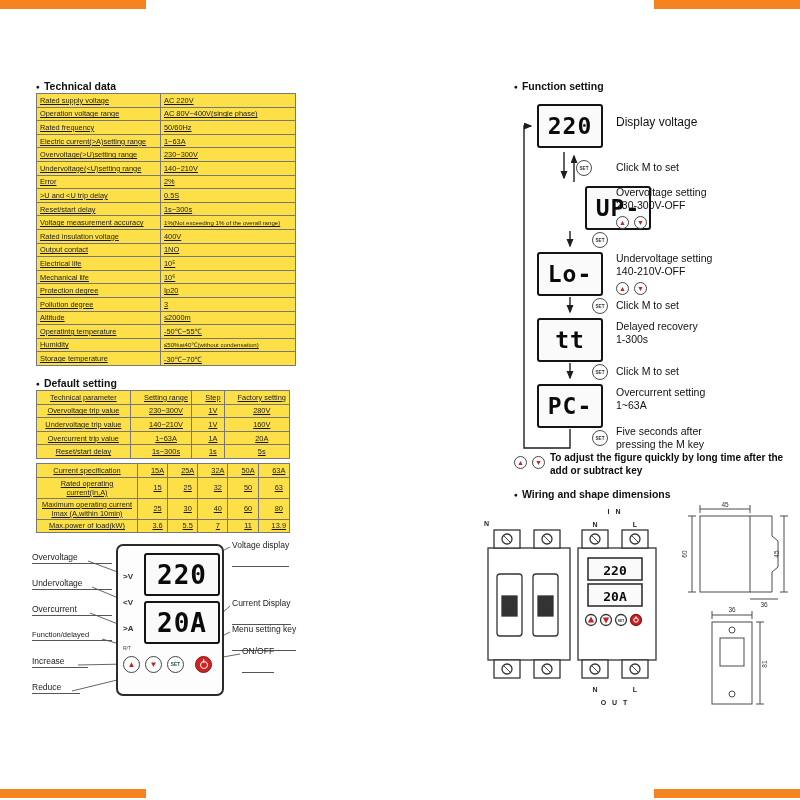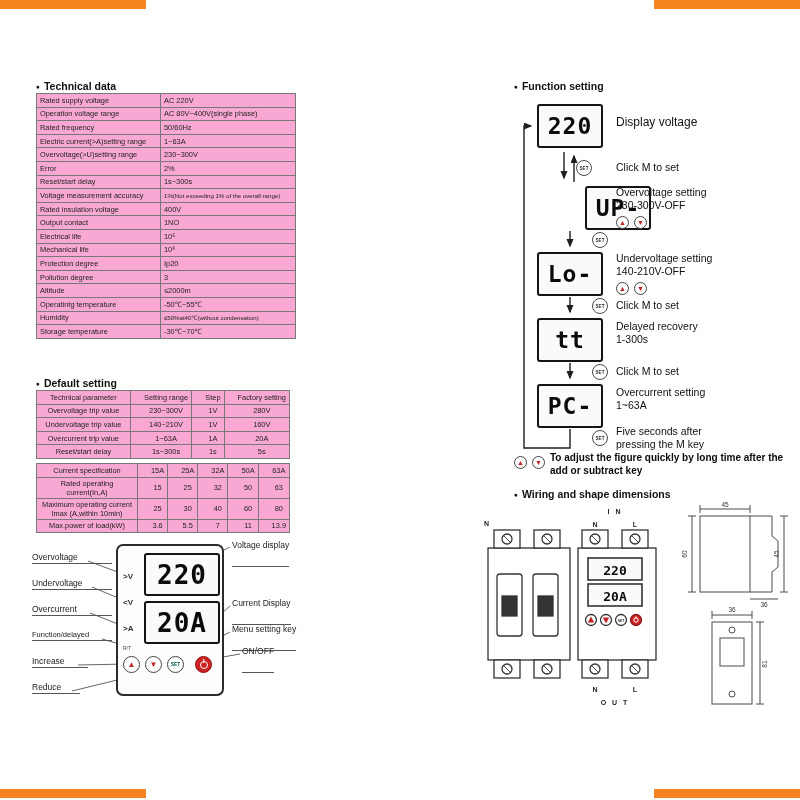--- a/index.html
+++ b/index.html
@@ -7,21 +7,21 @@
   body { background:#ffffff; font-family:"Liberation Sans",sans-serif; color:#1a1a1a; position:relative; overflow:hidden; }
   .page { position:absolute; inset:0; background:#fff; }
   .abs { position:absolute; }
   .corner { position:absolute; height:9px; width:146px; background:#F5831F; }
   .corner.tl { left:0; top:0; } .corner.tr { right:0; top:0; }
   .corner.bl { left:0; top:789px; } .corner.br { right:0; top:789px; }
 
   .heading { font-weight:bold; font-size:10.5px; color:#111; white-space:nowrap; }
   .heading .bullet { font-size:6.5px; vertical-align:1.5px; margin-right:4px; }
 
-  table { border-collapse:collapse; background:#f9a8d4; }
+  table { border-collapse:collapse; background:#fde047;text-decoration:underline; }
   .tech-table { width:260px; }
   .tech-table td { border:1px solid #787878; font-size:7.4px; padding:0 3px; height:13.6px; white-space:nowrap; color:#222; }
   .tech-table td.k { width:124px; }
   .tech-table td.sm { font-size:6.1px; }
 
   .dtable th, .dtable td, .ctable th, .ctable td { border:1px solid #787878; font-size:7.4px; padding:0 3px; height:13.6px; font-weight:normal; text-align:center; color:#222; white-space:nowrap; }
   .dtable .c, .ctable .c { text-align:center;padding-left:13px; }
   .ctable td.lbl, .ctable th.lbl { white-space:normal; width:112px; padding:1px 3px; }
 
   
@@ -88,22 +88,30 @@
         </tr>
     <tr>
           <td class="k">Electric current(&gt;A)setting range</td>
           <td>1~63A</td>
         </tr>
     <tr>
           <td class="k">Overvoltage(&gt;U)setting range</td>
           <td>230~300V</td>
         </tr>
     <tr>
+          <td class="k">Undervoltage(&lt;U)setting range</td>
+          <td>140~210V</td>
+        </tr>
+    <tr>
           <td class="k">Error</td>
           <td>2%</td>
+        </tr>
+    <tr>
+          <td class="k">&gt;U and &lt;U trip delay</td>
+          <td>0.5S</td>
         </tr>
     <tr>
           <td class="k">Reset/start delay</td>
           <td>1s~300s</td>
         </tr>
     <tr>
           <td class="k">Voltage measurement accuracy</td>
           <td class="sm">1%(Not exceeding 1% of the overall range)</td>
         </tr>
     <tr>

